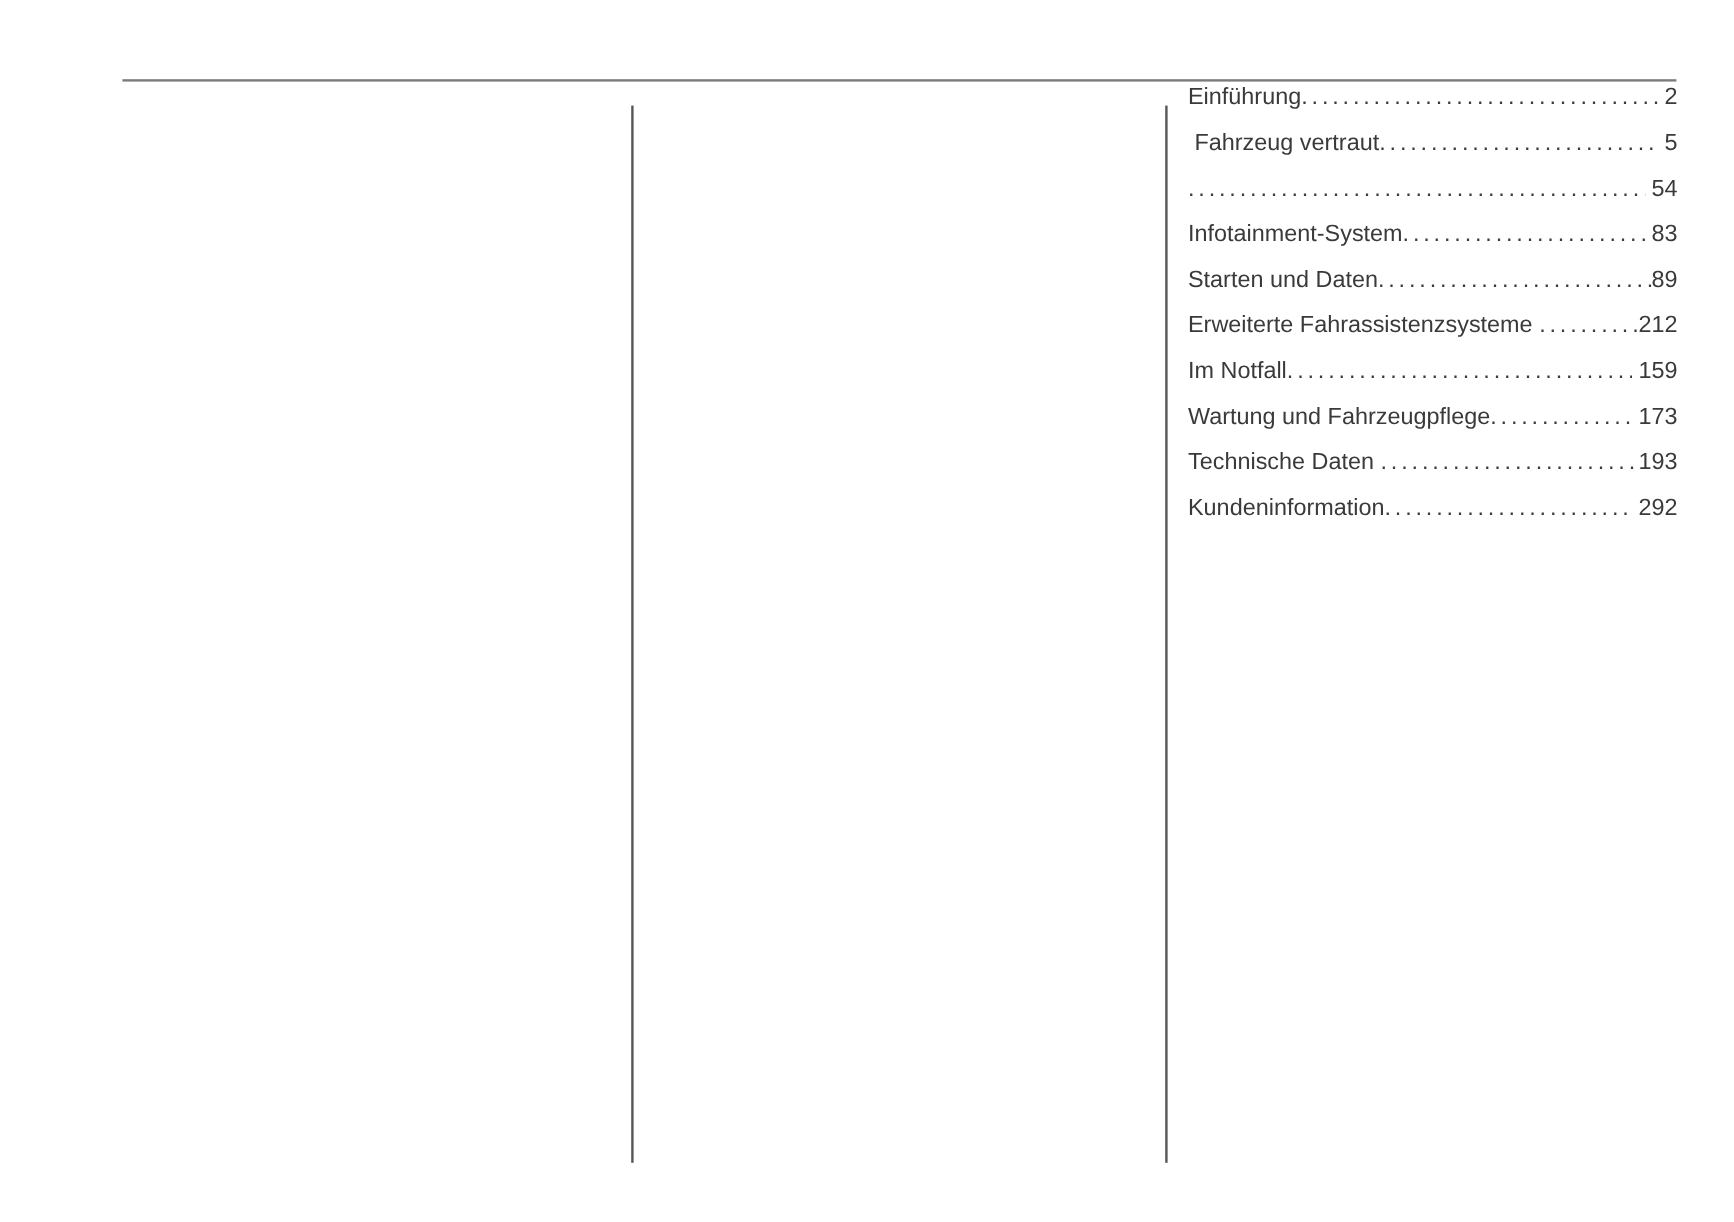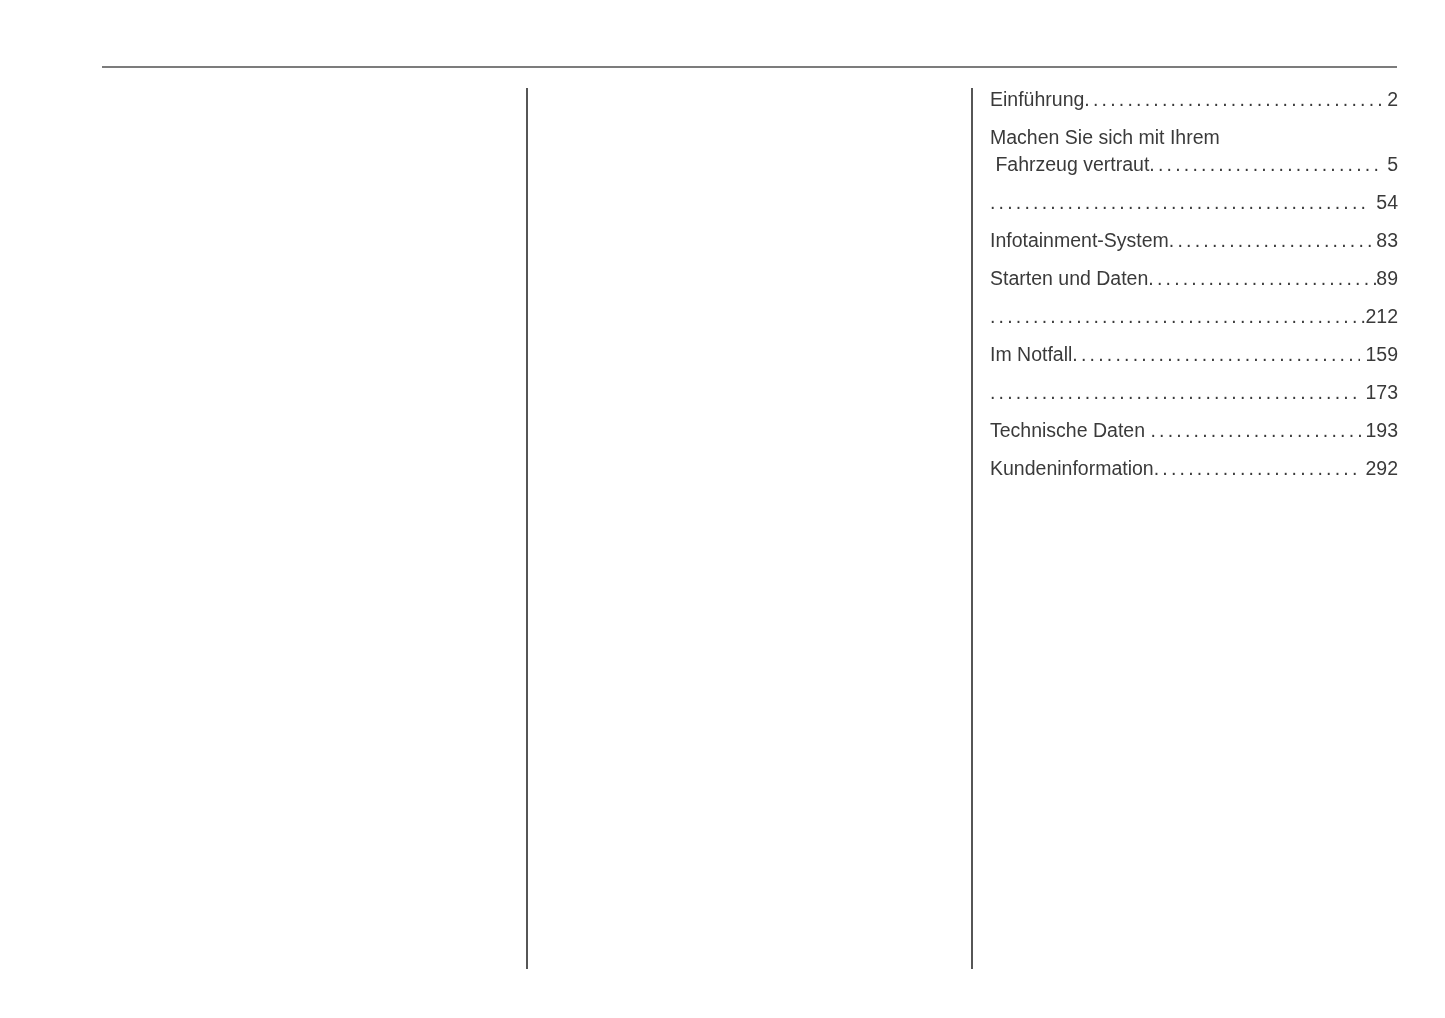--- a/index.html
+++ b/index.html
@@ -40,21 +40,21 @@
     top: 88px;
     height: 881px;
     width: 2px;
     background: #565656;
   }
   .vrule.left  { left: 526px; }
   .vrule.right { left: 971px; }
   .toc {
     position: absolute;
     left: 990px;
-    top: 86px;
+    top: 68px;
     width: 408px;
     color: #3a3a3a;
     font-size: 19.5px;
     line-height: 27px;
   }
   .toc-entry { margin-bottom: 11px; }
   .toc-line { white-space: pre; }
   .toc-line.last {
     display: flex;
     align-items: baseline;
@@ -80,40 +80,39 @@
 
 <div class="page">
   <div class="top-rule"></div>
   <div class="vrule left"></div>
   <div class="vrule right"></div>
   <div class="toc">
       <div class="toc-entry">
         <div class="toc-line last"><span class="toc-label">Einführung</span><span class="toc-dots">................................................................................................................</span><span class="toc-page"> 2</span></div>
       </div>
       <div class="toc-entry">
-        <div class="toc-line">Machen Sie sich mit Ihrem</div>
         <div class="toc-line last"><span class="toc-label"> Fahrzeug vertraut</span><span class="toc-dots">................................................................................................................</span><span class="toc-page"> 5</span></div>
       </div>
       <div class="toc-entry">
         <div class="toc-line last"><span class="toc-dots">................................................................................................................</span><span class="toc-page"> 54</span></div>
       </div>
       <div class="toc-entry">
         <div class="toc-line last"><span class="toc-label">Infotainment-System</span><span class="toc-dots">................................................................................................................</span><span class="toc-page">83</span></div>
       </div>
       <div class="toc-entry">
         <div class="toc-line last"><span class="toc-label">Starten und Daten</span><span class="toc-dots">................................................................................................................</span><span class="toc-page">89</span></div>
       </div>
       <div class="toc-entry">
-        <div class="toc-line last"><span class="toc-dots">................................................................................................................</span><span class="toc-page">212</span></div>
+        <div class="toc-line last"><span class="toc-label">Erweiterte Fahrassistenzsysteme </span><span class="toc-dots">................................................................................................................</span><span class="toc-page">212</span></div>
       </div>
       <div class="toc-entry">
         <div class="toc-line last"><span class="toc-label">Im Notfall</span><span class="toc-dots">................................................................................................................</span><span class="toc-page"> 159</span></div>
       </div>
       <div class="toc-entry">
-        <div class="toc-line last"><span class="toc-dots">................................................................................................................</span><span class="toc-page"> 173</span></div>
+        <div class="toc-line last"><span class="toc-label">Wartung und Fahrzeugpflege</span><span class="toc-dots">................................................................................................................</span><span class="toc-page"> 173</span></div>
       </div>
       <div class="toc-entry">
         <div class="toc-line last"><span class="toc-label">Technische Daten </span><span class="toc-dots">................................................................................................................</span><span class="toc-page">193</span></div>
       </div>
       <div class="toc-entry">
         <div class="toc-line last"><span class="toc-label">Kundeninformation</span><span class="toc-dots">................................................................................................................</span><span class="toc-page"> 292</span></div>
       </div>
     </div>
 </div>
 

